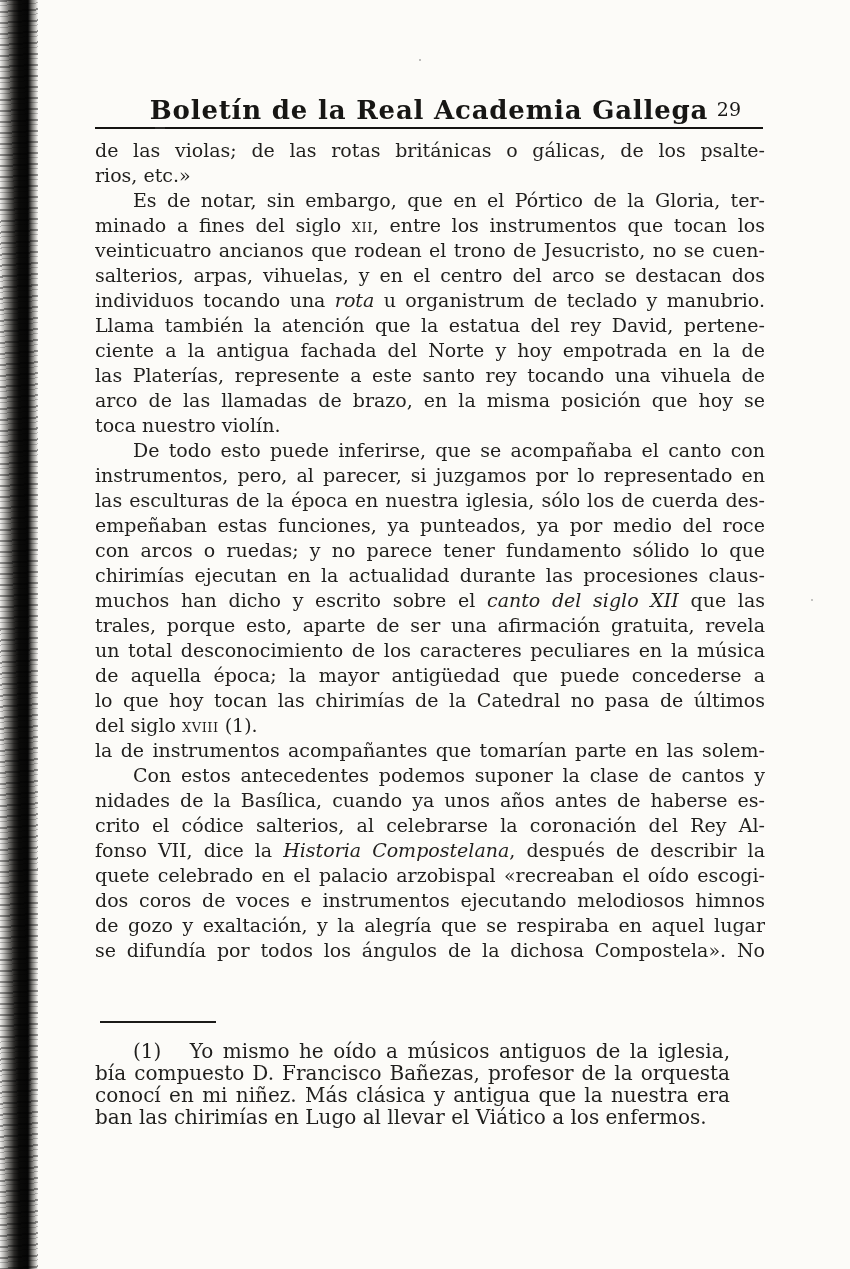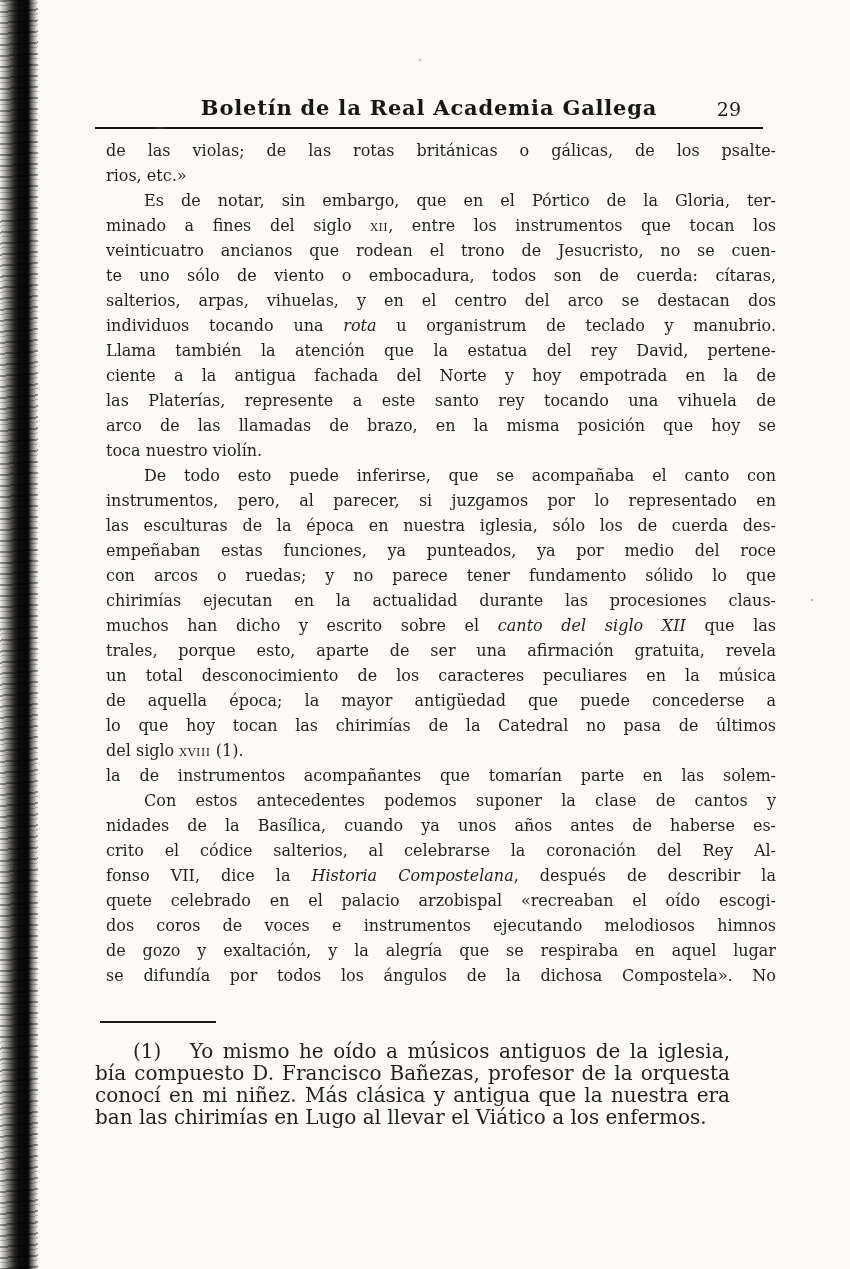--- a/index.html
+++ b/index.html
@@ -26,33 +26,33 @@
         rgba(0,0,0,0.22) 5px 6px, rgba(0,0,0,0) 6px 11px),
       linear-gradient(to right,
         #efeeec 0, #b9b8b5 4px, #6f6e6b 9px, #2a2927 14px,
         #0b0b0a 19px, #060606 28px, #777673 32px, rgba(252,251,248,0) 38px);
   }
   .header {
     position:absolute; left:95px; top:95px; width:668px; height:26px;
   }
   .header-title {
     position:absolute; left:0; right:0; text-align:center;
-    font-size:21px; font-weight:bold; letter-spacing:0.8px;
+    font-size:26px; font-weight:bold; letter-spacing:0.8px;
     color:#171614;
   }
   .page-number {
     position:absolute; right:22px; top:3px; font-size:19px; color:#171614;margin-left:24px;
   }
   .header-rule {
     position:absolute; left:95px; top:127px; width:668px; height:2px;
     background:linear-gradient(to right, #151412 0 60px, #2b2a28 60px 70px, #151412 70px 100%);
   }
   .body-text {
-    position:absolute; left:106px; top:138px; width:670px;
-    font-size:16px; line-height:25px;
+    position:absolute; left:95px; top:138px; width:670px;
+    font-size:19px; line-height:25px;
   }
   .footnote-rule {
     position:absolute; left:100px; top:1021px; width:116px; height:2px;
     background:#1b1a18;
   }
   .footnote {
     position:absolute; left:95px; top:1040px; width:635px;
     font-size:20px; line-height:22px;
   }
   .line {
@@ -79,21 +79,20 @@
   </div>
 
   <div class="header-rule"></div>
 
   <div class="body-text">
       <div class="line">de las violas; de las rotas británicas o gálicas, de los psalte-</div>
       <div class="line end">rios, etc.»</div>
       <div class="line indent">Es de notar, sin embargo, que en el Pórtico de la Gloria, ter-</div>
       <div class="line">minado a fines del siglo <span class="seg-sc">xii</span>, entre los instrumentos que tocan los</div>
       <div class="line">veinticuatro ancianos que rodean el trono de Jesucristo, no se cuen-</div>
-      <div class="line">te uno sólo de viento o embocadura, todos son de cuerda: cítaras,</div>
       <div class="line">salterios, arpas, vihuelas, y en el centro del arco se destacan dos</div>
       <div class="line">individuos tocando una <span class="seg-i">rota</span> u organistrum de teclado y manubrio.</div>
       <div class="line">Llama también la atención que la estatua del rey David, pertene-</div>
       <div class="line">ciente a la antigua fachada del Norte y hoy empotrada en la de</div>
       <div class="line">las Platerías, represente a este santo rey tocando una vihuela de</div>
       <div class="line">arco de las llamadas de brazo, en la misma posición que hoy se</div>
       <div class="line end">toca nuestro violín.</div>
       <div class="line indent">De todo esto puede inferirse, que se acompañaba el canto con</div>
       <div class="line">instrumentos, pero, al parecer, si juzgamos por lo representado en</div>
       <div class="line">las esculturas de la época en nuestra iglesia, sólo los de cuerda des-</div>

